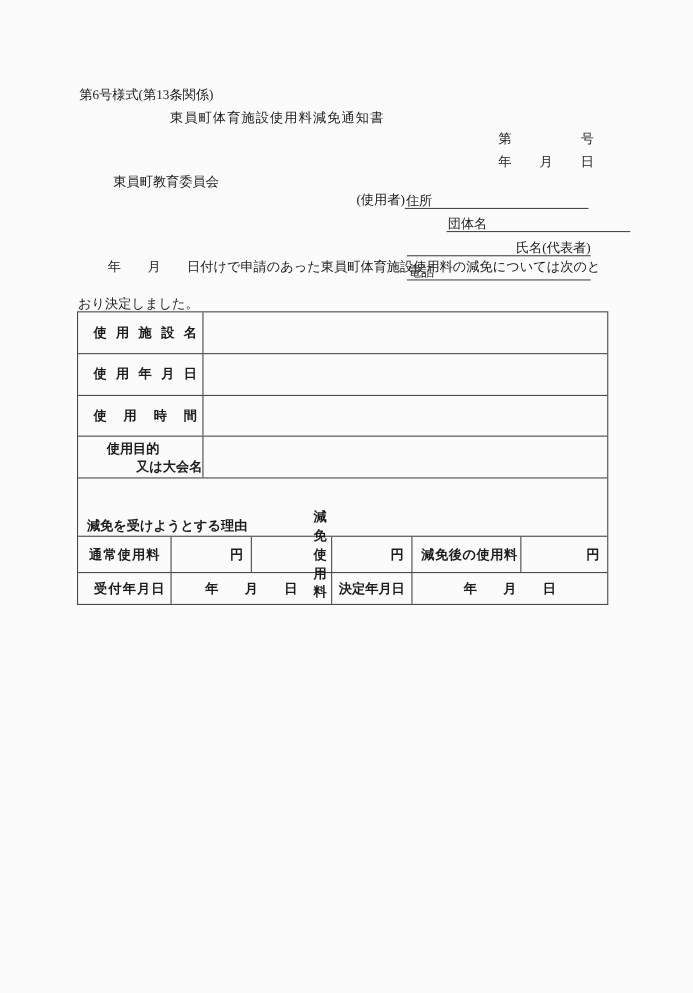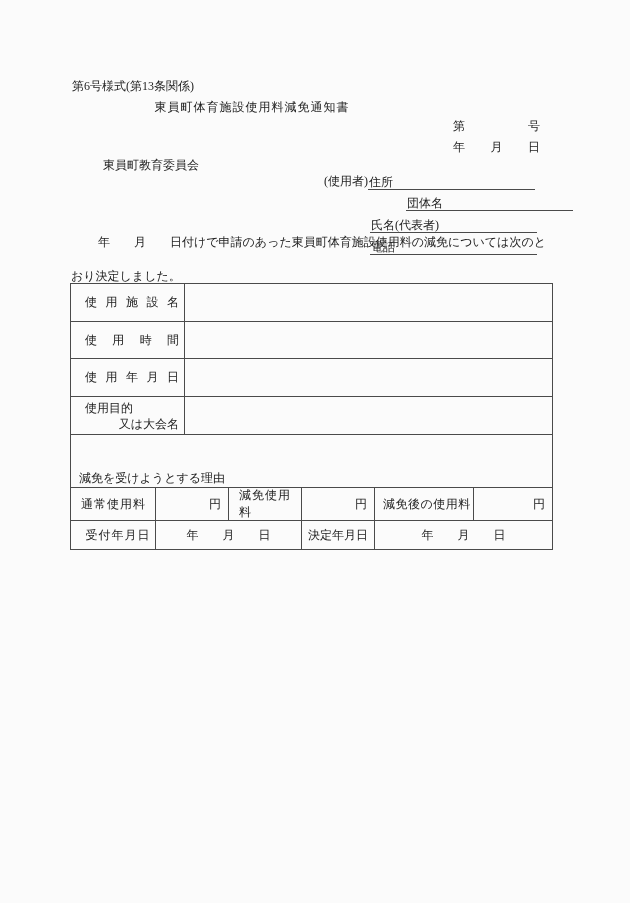--- a/index.html
+++ b/index.html
@@ -27,60 +27,61 @@
   .ufield {
     display: inline-block;
     width: 167px;
     height: 16px;
     border-bottom: 1px solid #4a4a4a;
     vertical-align: bottom;
     padding-left: 1px;
   }
   .user-row-1 { top: 173px; }
   .user-row-2 { top: 195px; left: 370px; margin-left: 36px; }
-  .user-row-3 { top: 217px; left: 370px; }
+  .user-row-3 { top: 217px; left: 370px; text-align: right; }
   .user-row-4 { top: 239px; left: 370px; }
 
   .body-line1 { left: 71px; top: 234px; padding-left: 27px; }
   .body-line2 { left: 71px; top: 268px; }
 
   .form-table {
     position: absolute;
     left: 70px; top: 283px;
     width: 483px;
     border: 1px solid #4a4a4a;
     background: transparent;
+    font-weight: bold;
   }
   .trow { display: flex; }
   .trow + .trow { border-top: 1px solid #4a4a4a; }
   .r-item { height: 37px; }
   .r-item2 { height: 38px; }
   .r-reason { height: 53px; }
   .r-fee { height: 33px; }
   .r-date { height: 29px; }
 
   .cell { display: flex; align-items: center; }
   .cell + .cell { border-left: 1px solid #4a4a4a; }
   .label-col { width: 113px; flex: none; }
   .value-col { flex: 1; }
   .label-just {
     width: 94px;
     margin-left: 14px;
     text-align: justify;
     text-align-last: justify;
   }
-  .label-two-line { width: 94px; margin-left: 14px; line-height: 16px; }
+  .label-two-line { width: 94px; margin-left: 26px; line-height: 16px; }
   .label-two-line .l1 { text-align: left; }
   .label-two-line .l2 { text-align: right; }
 
   .reason-cell { padding: 3px 8px 0 8px; align-items: flex-end; display: flex; }
 
   .fee-c1 { width: 84px; flex: none; }
   .fee-c2 { width: 73px; flex: none; }
-  .fee-c3 { width: 73px; flex: none; }
+  .fee-c3 { width: 73px; flex: none; padding-left: 46px; }
   .fee-c4 { width: 73px; flex: none; }
   .fee-c5 { width: 99px; flex: none; }
   .fee-c6 { flex: 1; }
   .fee-label { padding-left: 10px; letter-spacing: 1px; }
   .fee-label-tight { padding-left: 8px; letter-spacing: 0.5px; }
   .yen-cell { justify-content: flex-end; padding-right: 7px; }
 
   .dr-c1 { width: 84px; flex: none; justify-content: center; }
   .dr-c2 { width: 146px; flex: none; justify-content: center; }
   .dr-c3 { width: 73px; flex: none; }
@@ -128,30 +129,30 @@
 
   <div class="form-table">
 
     <div class="trow r-item">
       <div class="cell label-col">
         <div class="label-just">使用施設名</div>
       </div>
       <div class="cell value-col"></div>
     </div>
 
+    <div class="trow r-item2">
+      <div class="cell label-col">
+        <div class="label-just">使用年月日</div>
+      </div>
+      <div class="cell value-col"></div>
+    </div>
+
     <div class="trow r-item">
       <div class="cell label-col">
         <div class="label-just">使用時間</div>
-      </div>
-      <div class="cell value-col"></div>
-    </div>
-
-    <div class="trow r-item2">
-      <div class="cell label-col">
-        <div class="label-just">使用年月日</div>
       </div>
       <div class="cell value-col"></div>
     </div>
 
     <div class="trow r-item2">
       <div class="cell label-col">
         <div class="label-two-line">
           <div class="l1">使用目的</div>
           <div class="l2">又は大会名</div>
         </div>

